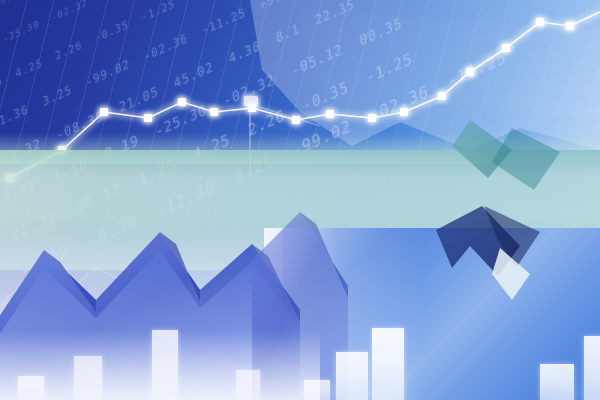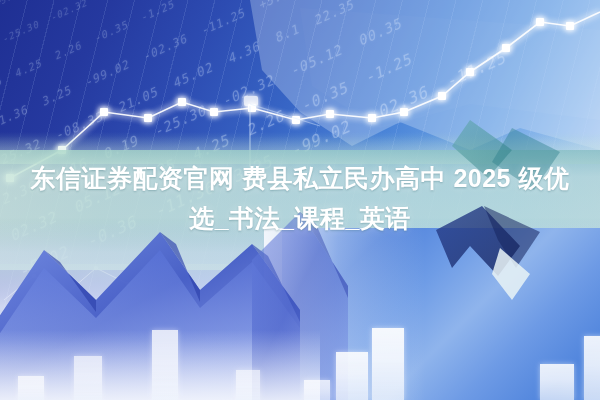--- a/index.html
+++ b/index.html
@@ -332,18 +332,14 @@
     <div class="bar" style="left:74px;  width:28px; height:44px;  opacity:.70;"></div>
     <div class="bar" style="left:152px; width:26px; height:70px;  opacity:.82;"></div>
     <div class="bar" style="left:236px; width:24px; height:30px;  opacity:.65;"></div>
     <div class="bar" style="left:304px; width:26px; height:20px;  opacity:.80;"></div>
     <div class="bar" style="left:336px; width:32px; height:48px;  opacity:.92;"></div>
     <div class="bar" style="left:372px; width:32px; height:72px;  opacity:.95;"></div>
     <div class="bar" style="left:540px; width:34px; height:36px;  opacity:.90;"></div>
     <div class="bar" style="left:584px; width:28px; height:64px;  opacity:.92;"></div>
   </div>
 
-  <div id="headline">
-    <span class="hl-line">东信证券配资官网 费县私立民办高中 2025 级优</span>
-    <span class="hl-line">选_书法_课程_英语</span>
-  </div>
 
 </div>
 
 </body></html>

